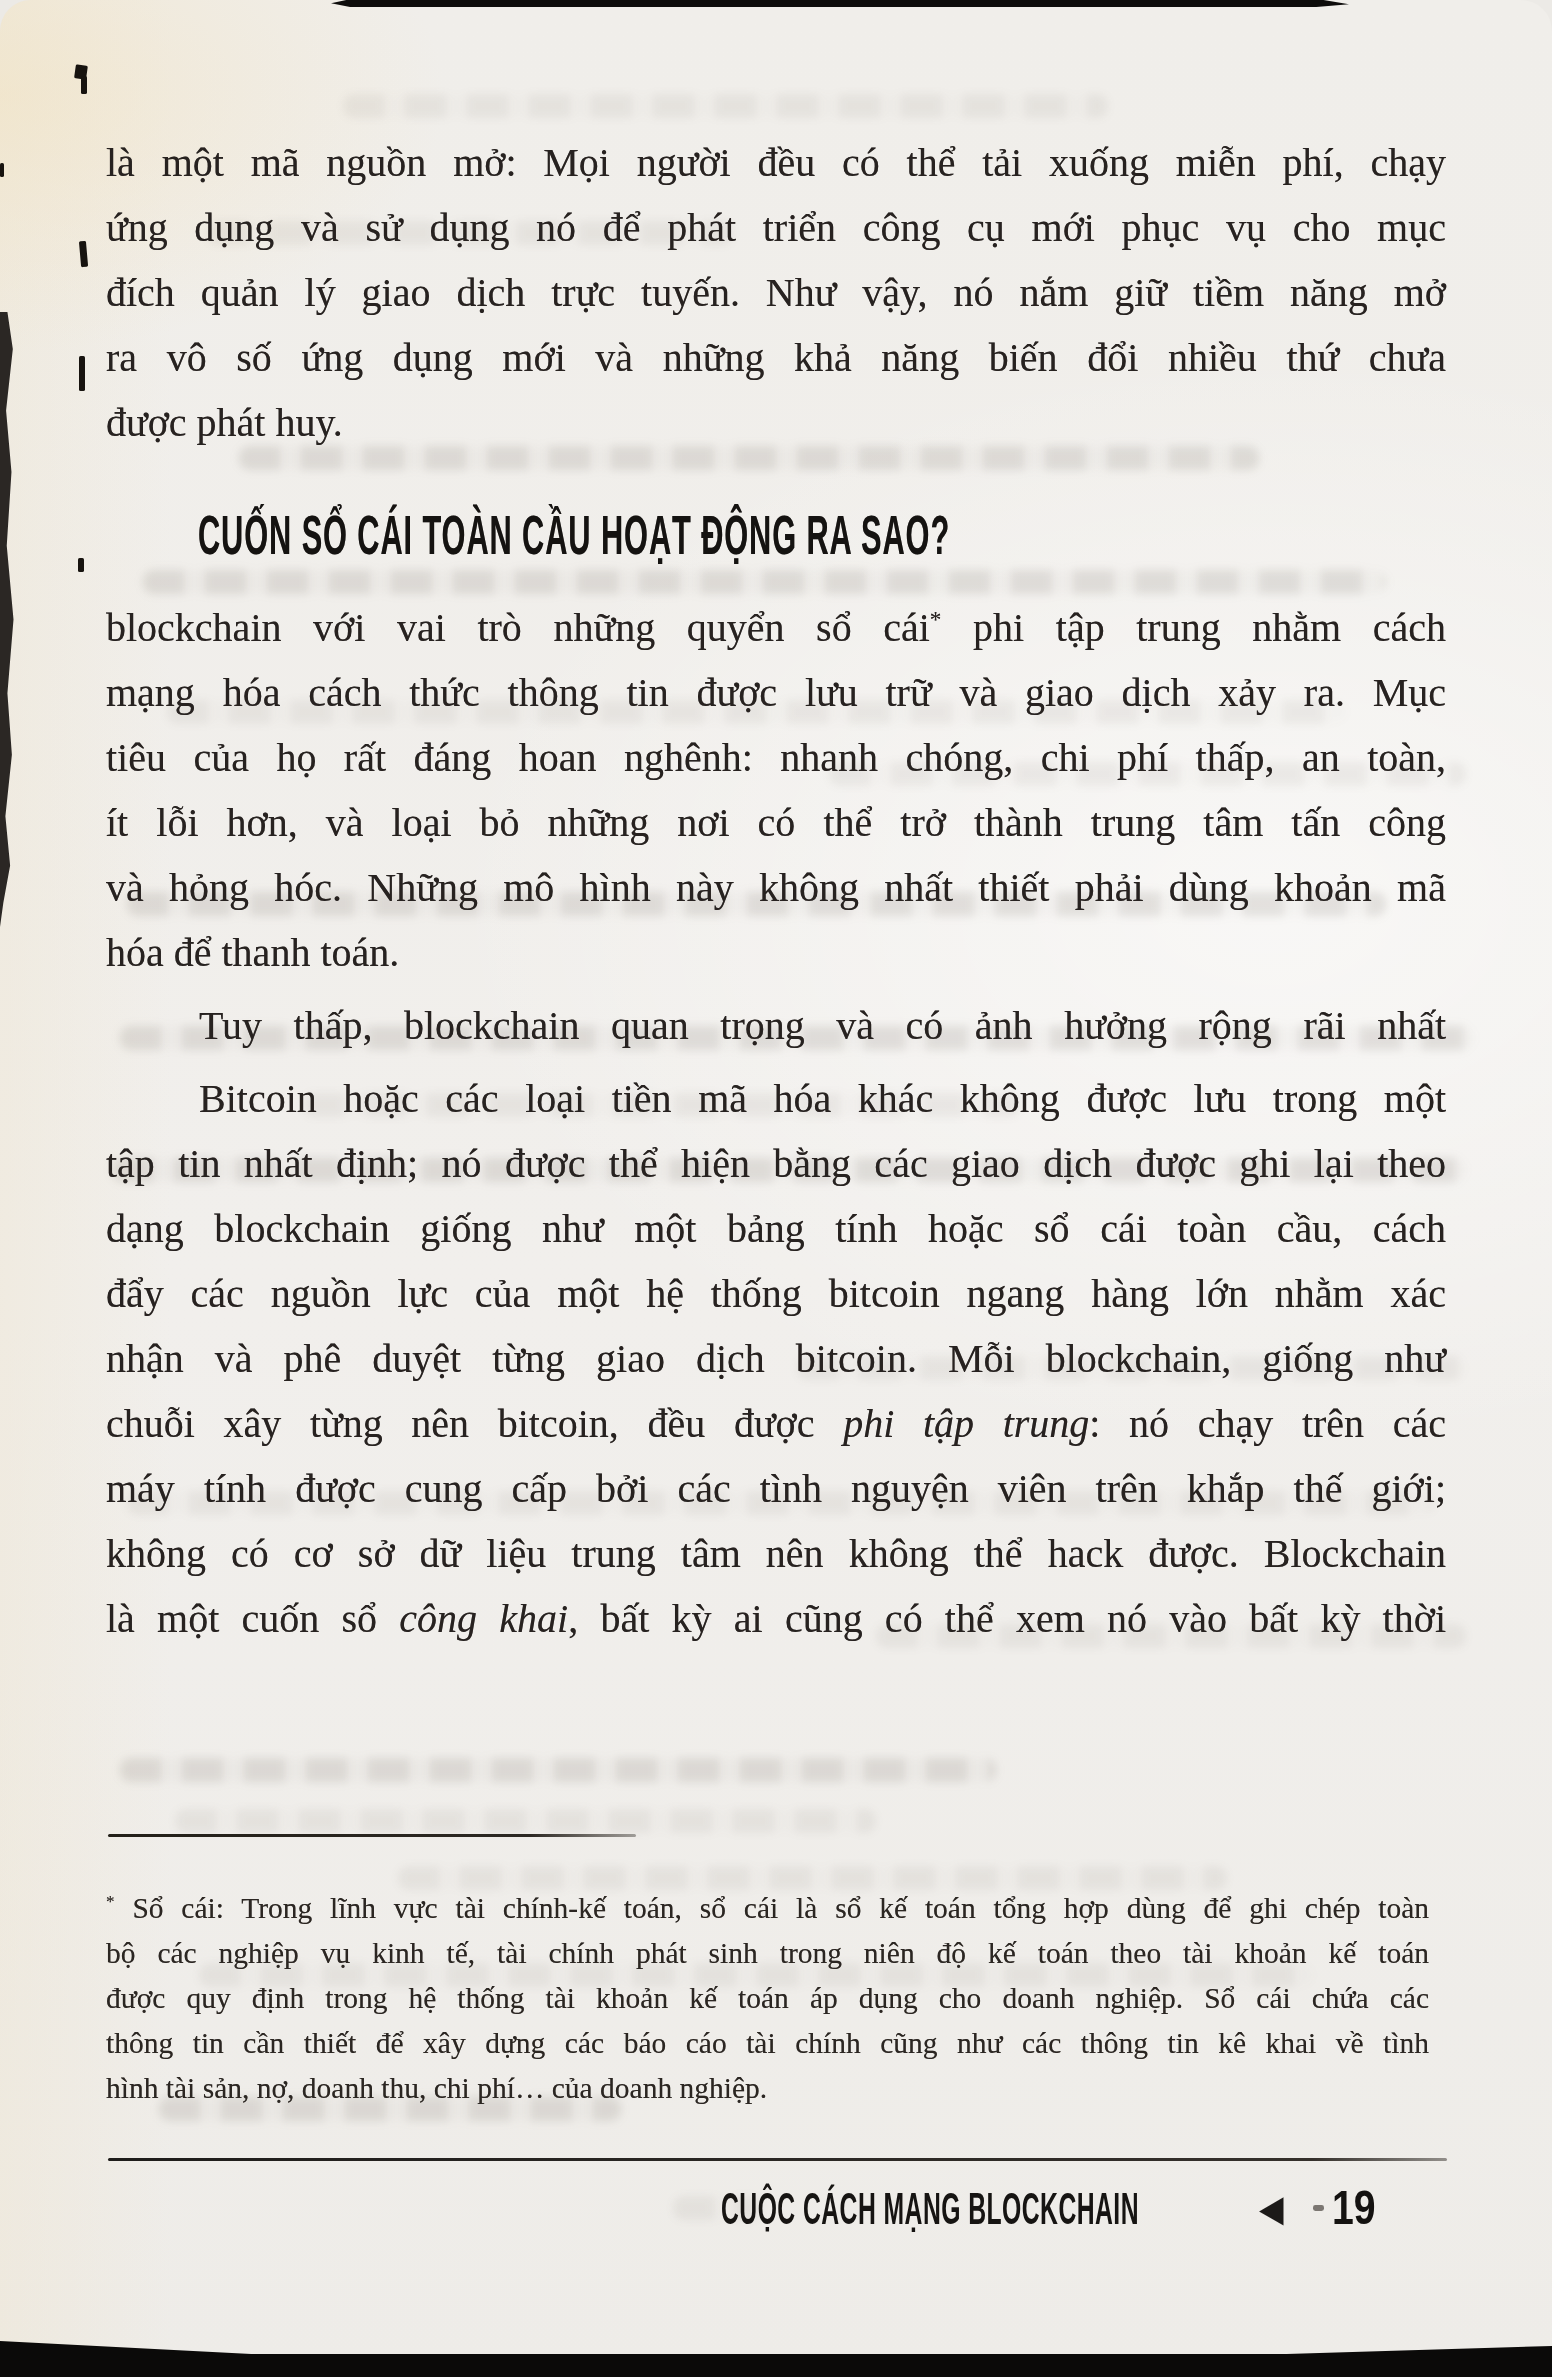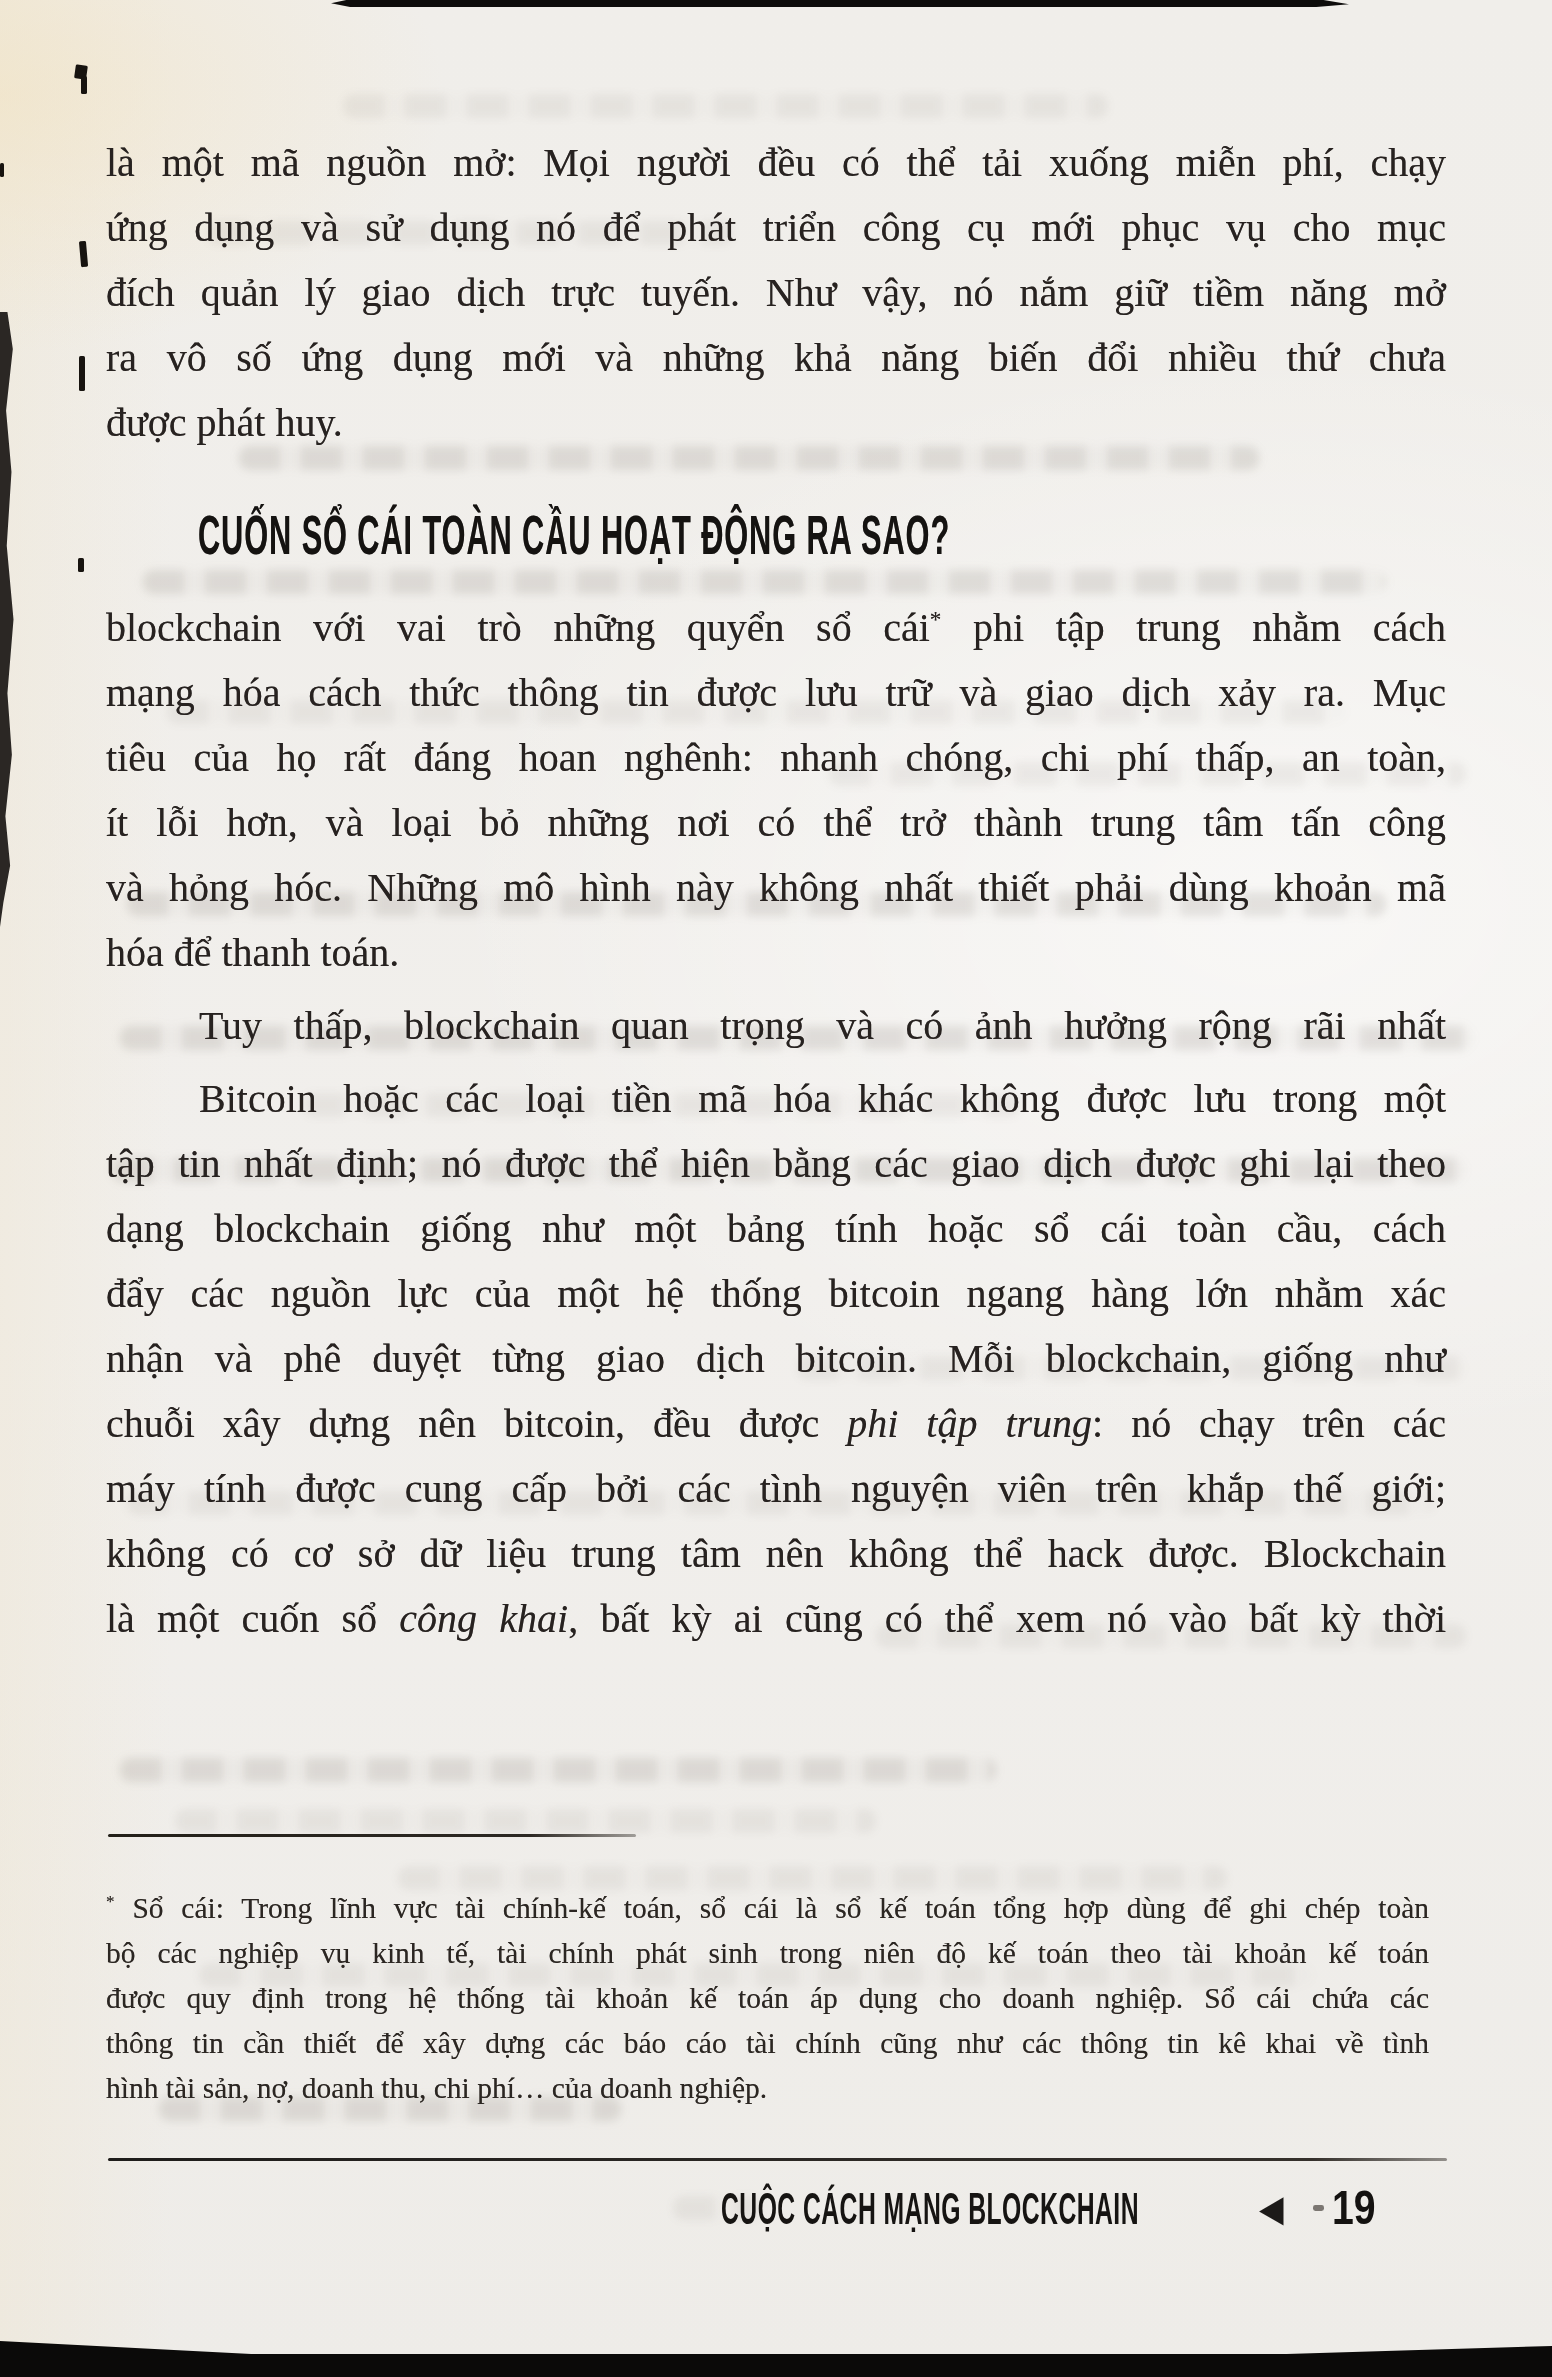--- a/index.html
+++ b/index.html
@@ -5,20 +5,21 @@
   html,body{margin:0;padding:0;}
   body{width:1552px;height:2377px;position:relative;overflow:hidden;
        font-family:"Liberation Serif","DejaVu Serif",serif;
        background:#eceae6;}
   .page{position:absolute;inset:0;
     background:
       radial-gradient(717px 414px at 0% 4%, rgba(242,226,191,.55), rgba(242,226,191,0) 62%),
       linear-gradient(90deg, rgba(238,228,206,.38), rgba(238,228,206,0) 11%),
       radial-gradient(1195px 797px at 82% 38%, rgba(255,255,255,.55), rgba(255,255,255,0) 70%),
       linear-gradient(180deg,#f0eeea 0%,#f1efec 55%,#eeece8 100%);
+    border-radius: 31px;
   }
   :root{--ink:#272220;}
   
   .text-column{position:absolute;left:106px;top:130px;width:1340px;color:var(--ink);
     font-size:40px;line-height:65px;text-shadow:0 0 0.5px rgba(39,34,32,.55);}
   .tline{width:100%;box-sizing:border-box;text-align:justify;text-align-last:justify;
     white-space:normal;}
   .tline.last{text-align-last:left;}
   .para.indent .tline.first{padding-left:93px;}
   .it{font-style:italic;}
@@ -126,21 +127,21 @@
         </div>
         <div class="para indent">
           <div class="tline first">Tuy thấp, blockchain quan trọng và có ảnh hưởng rộng rãi nhất</div>
         </div>
         <div class="para indent">
           <div class="tline first">Bitcoin hoặc các loại tiền mã hóa khác không được lưu trong một</div>
           <div class="tline">tập tin nhất định; nó được thể hiện bằng các giao dịch được ghi lại theo</div>
           <div class="tline">dạng blockchain giống như một bảng tính hoặc sổ cái toàn cầu, cách</div>
           <div class="tline">đẩy các nguồn lực của một hệ thống bitcoin ngang hàng lớn nhằm xác</div>
           <div class="tline">nhận và phê duyệt từng giao dịch bitcoin. Mỗi blockchain, giống như</div>
-          <div class="tline"><span>chuỗi xây dựng nên bitcoin, đều được </span><span class="it">phi tập trung</span><span>: nó chạy trên các</span></div>
+          <div class="tline"><span>chuỗi xây từng nên bitcoin, đều được </span><span class="it">phi tập trung</span><span>: nó chạy trên các</span></div>
           <div class="tline">máy tính được cung cấp bởi các tình nguyện viên trên khắp thế giới;</div>
           <div class="tline">không có cơ sở dữ liệu trung tâm nên không thể hack được. Blockchain</div>
           <div class="tline"><span>là một cuốn sổ </span><span class="it">công khai</span><span>, bất kỳ ai cũng có thể xem nó vào bất kỳ thời</span></div>
         </div>
       </div>
   </div>
 
   <div class="footnote-rule"></div>
   <div class="footnote" id="footnote">
       <div class="tline first"><sup>*</sup><span> Sổ cái: Trong lĩnh vực tài chính-kế toán, sổ cái là sổ kế toán tổng hợp dùng để ghi chép toàn</span></div>

